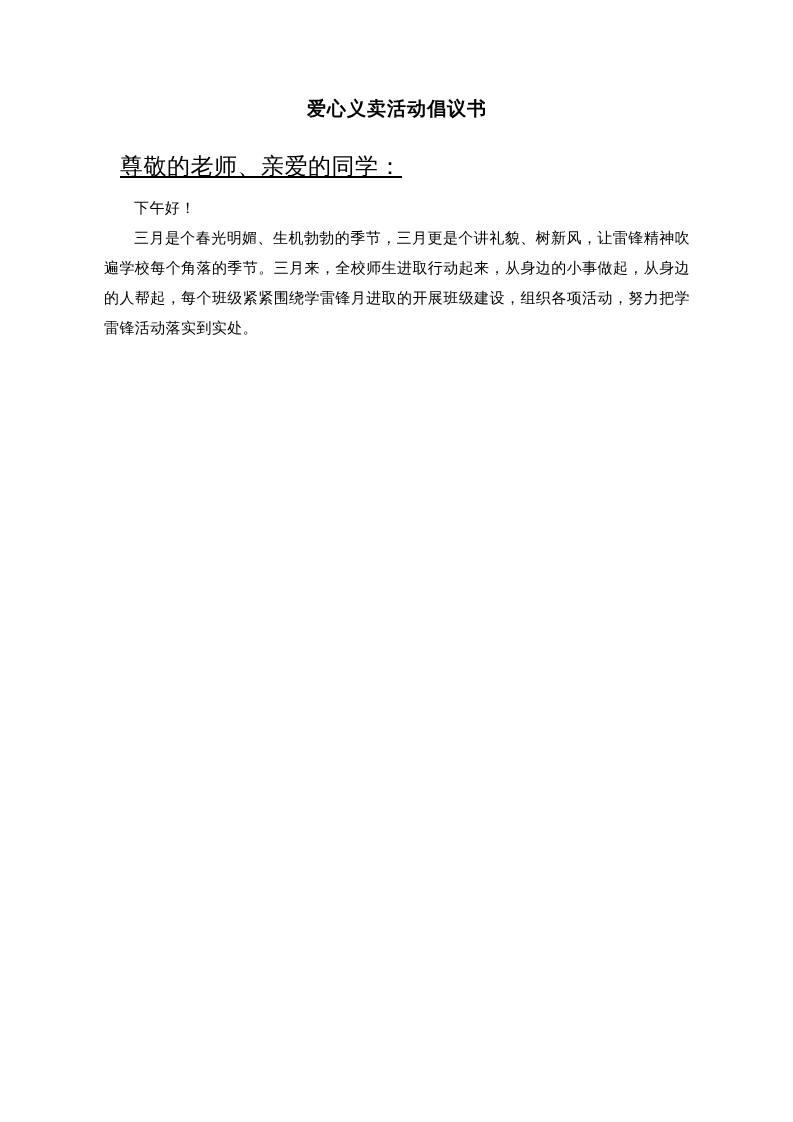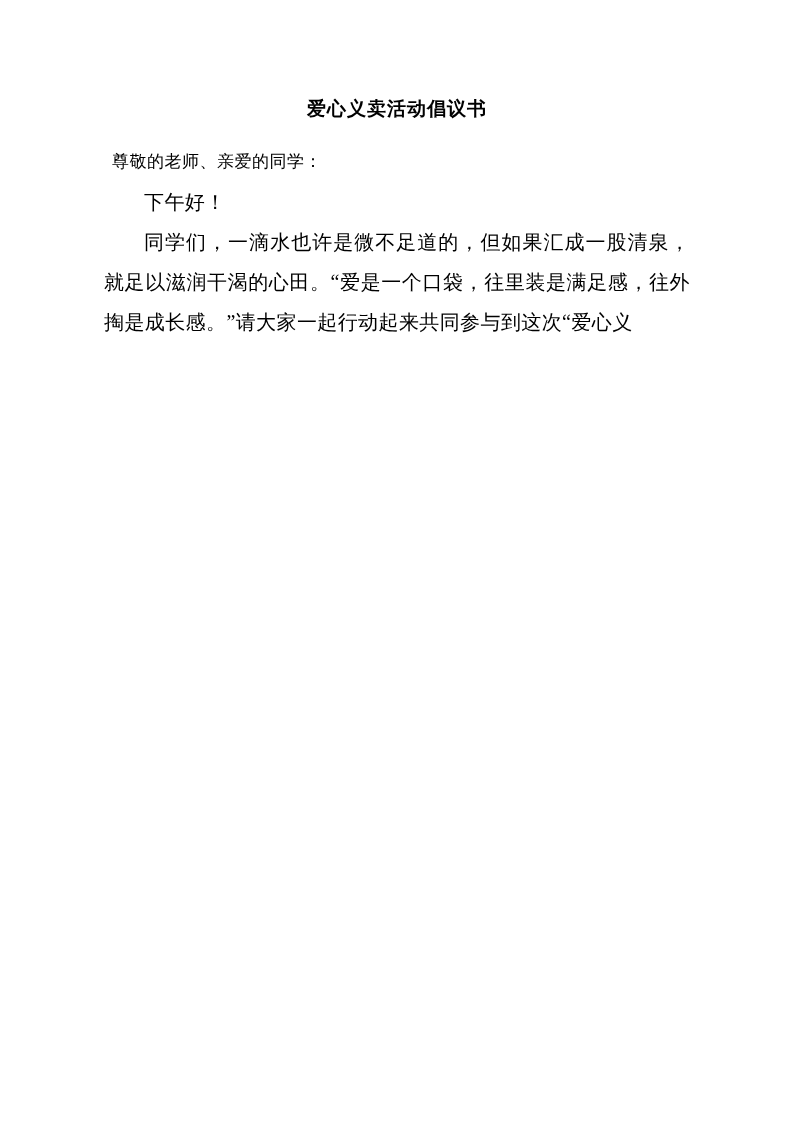--- a/index.html
+++ b/index.html
@@ -28,41 +28,42 @@
   }
   .doc-title {
     font-size: 19px;
     font-weight: bold;
     text-align: center;
     letter-spacing: 1px;
     margin: 0 0 22px 0;
     line-height: 1.4;
   }
   .salutation {
-    font-size: 17px;
+    font-size: 23px;
     line-height: 1.95;
-    margin: 0 0 4px 8px;
+    margin: 0 0 4px 16px;
     letter-spacing: 0.5px;
+    text-decoration: underline;
   }
   .para {
-    font-size: 20px;
+    font-size: 15px;
     line-height: 2.0;
     margin: 0;
     text-indent: 2em;
     text-align: justify;
     text-justify: inter-ideograph;
     letter-spacing: 0.4px;
   }
   .para.loose {
     letter-spacing: 0.9px;
   }
 </style>
 </head>
 <body>
 
 <div class="page">
   <div class="content">
     <h1 class="doc-title">爱心义卖活动倡议书</h1>
     <p class="salutation">尊敬的老师、亲爱的同学：</p>
     <p class="para">下午好！</p>
-    <p class="para">同学们，一滴水也许是微不足道的，但如果汇成一股清泉，就足以滋润干渴的心田。“爱是一个口袋，往里装是满足感，往外掏是成长感。”请大家一起行动起来共同参与到这次“爱心义</p>
+    <p class="para">三月是个春光明媚、生机勃勃的季节，三月更是个讲礼貌、树新风，让雷锋精神吹遍学校每个角落的季节。三月来，全校师生进取行动起来，从身边的小事做起，从身边的人帮起，每个班级紧紧围绕学雷锋月进取的开展班级建设，组织各项活动，努力把学雷锋活动落实到实处。</p>
   </div>
 </div>
 
 </body></html>

